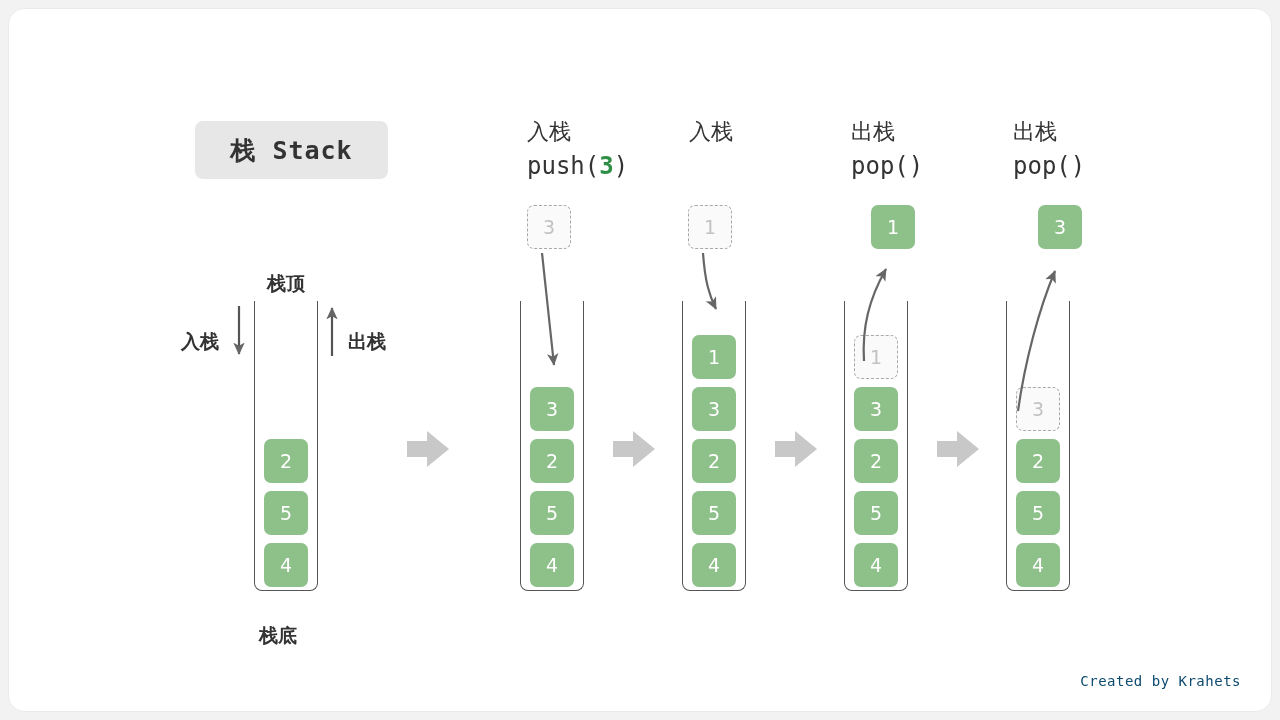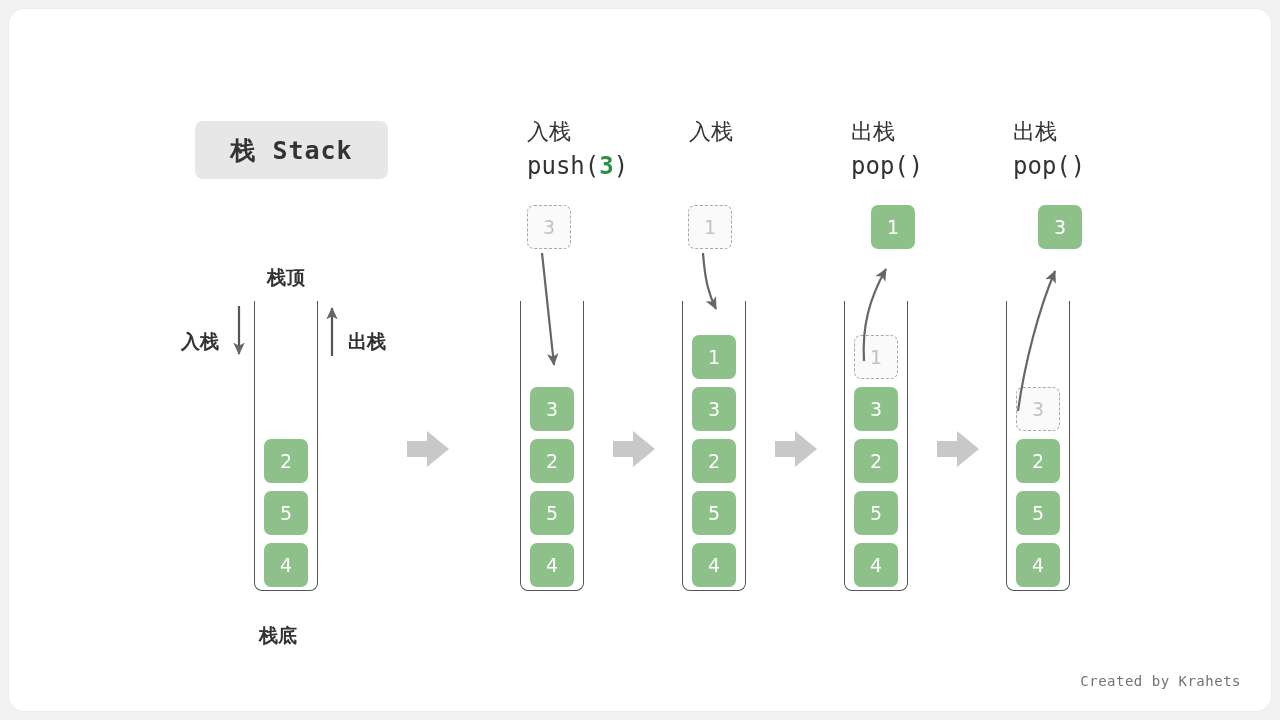--- a/index.html
+++ b/index.html
@@ -159,35 +159,35 @@
     pointer-events: none;
   }
 
   
   #footer {
     position: absolute;
     right: 30px;
     bottom: 22px;
     font-family: "DejaVu Sans Mono", monospace;
     font-size: 14px;
-    color: #737373;
+    color: #0c4a6e;
     letter-spacing: 0.5px;
   }
 </style>
 </head>
 <body>
 
 <div id="canvas">
   <div id="card">
 
     <div id="title-badge">
       <span>栈 Stack</span>
     </div>
 
-    <div class="cjk-label" style="left:258px; top:256px;">栈顶</div>
+    <div class="cjk-label" style="left:258px; top:262px;">栈顶</div>
     <div class="cjk-label" style="left:250px; top:614px;">栈底</div>
     <div class="cjk-label" style="left:172px; top:320px;">入栈</div>
     <div class="cjk-label" style="left:339px; top:320px;">出栈</div>
 
     <div class="col-header" style="left:518px; top:106px;">
       <span class="line1">入栈</span>
       <span class="line2"><span>push(</span><span class="arg">3</span><span>)</span></span>
     </div>
 
     <div class="col-header" style="left:680px; top:106px;">

